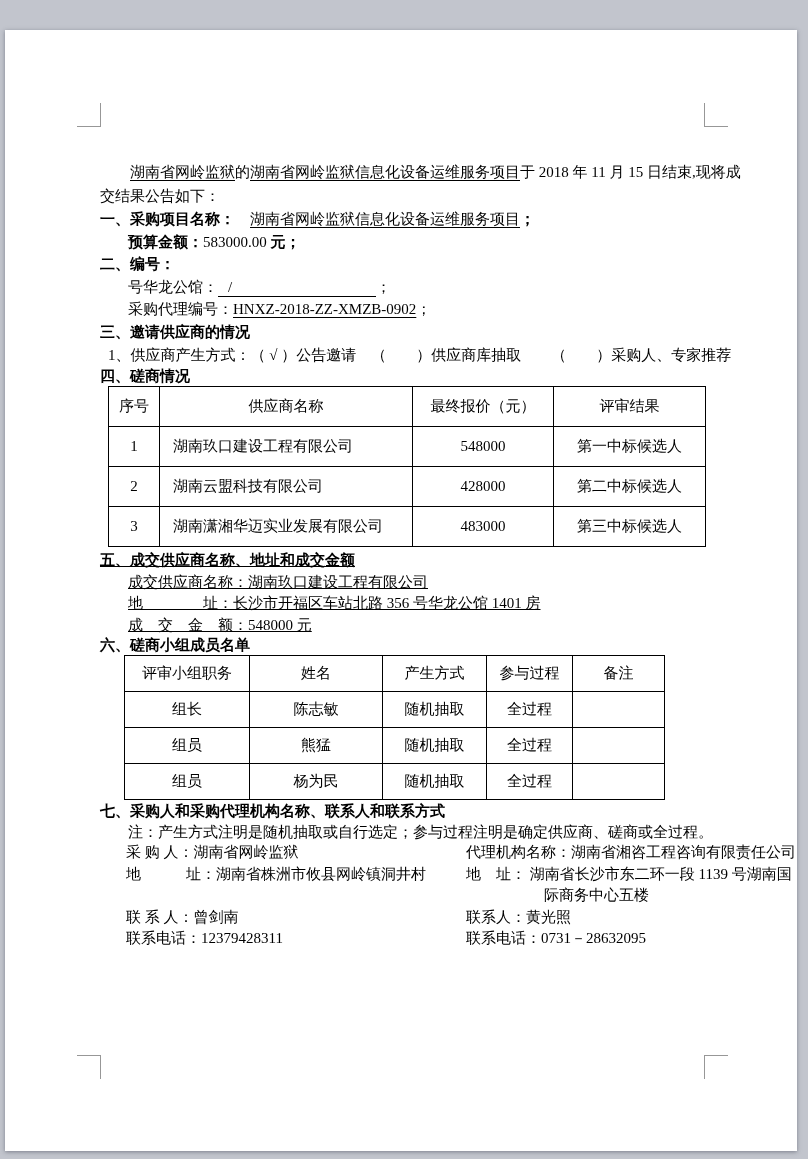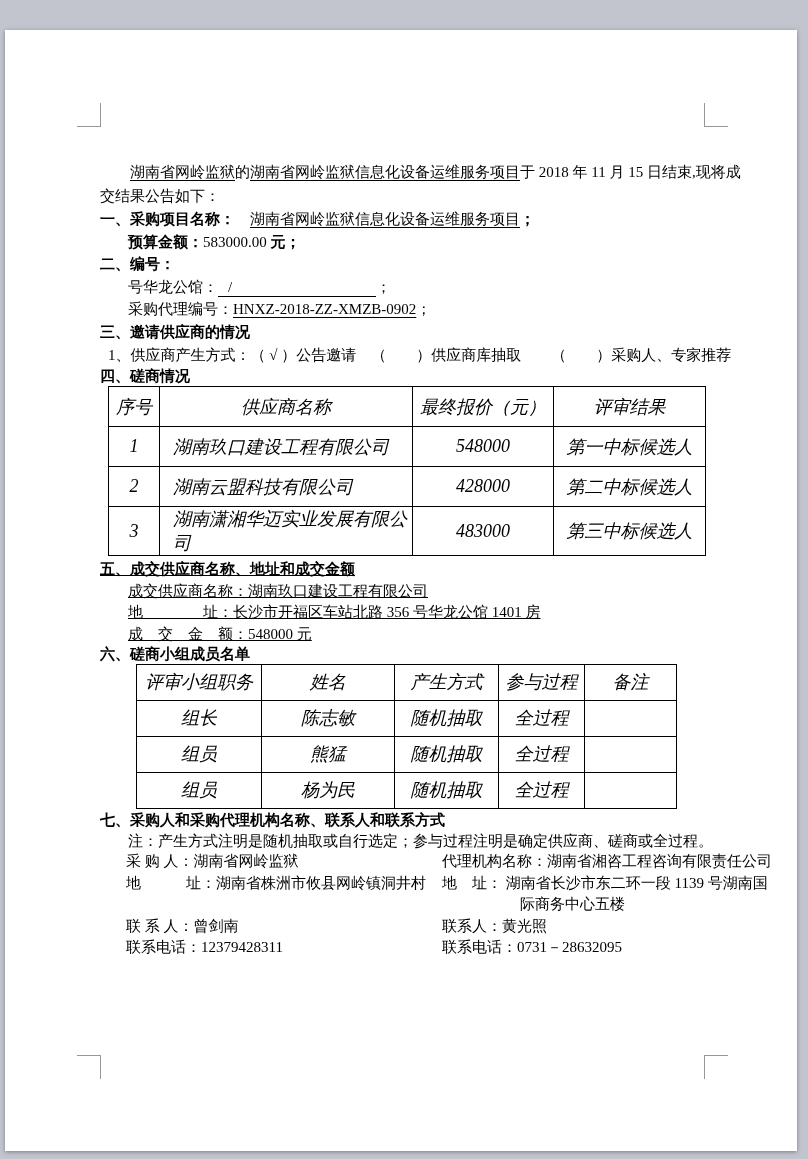--- a/index.html
+++ b/index.html
@@ -43,33 +43,32 @@
   .ublank{
     display:inline-block;width:148px;
     border-bottom:1px solid #000;
     padding-left:10px;
     height:17px;line-height:17px;
     vertical-align:baseline;
   }
   table{border-collapse:collapse;table-layout:fixed;}
   td,th{
     border:1px solid #000;
-    font-weight:normal;font-size:18px;
+    font-weight:normal;font-size:15px;
     padding:0;text-align:center;vertical-align:middle;
     overflow:hidden;
-    font-style:italic;
   }
   .t1{margin-left:8px;width:597px;}
   .t1 th,.t1 td{height:39px;}
   .t1 td.tl-cell{text-align:left;padding-left:13px;}
-  .t2{margin-left:36px;width:540px;padding-left:28px;}
+  .t2{margin-left:24px;width:540px;padding-left:28px;}
   .t2 th,.t2 td{height:35px;}
   .crow{display:flex;white-space:nowrap;line-height:21.5px;height:21.5px;gap:14px;}
   .cl{width:302px;flex:none;padding-left:26px;}
-  .cr{flex:1;}
+  .cr{flex:1;margin-left:24px;}
   .wrap2{padding-left:78px;}
 </style>
 </head>
 <body>
 
 <div class="page">
   <div class="crop tl"></div>
   <div class="crop tr"></div>
   <div class="crop bl"></div>
   <div class="crop br"></div>

